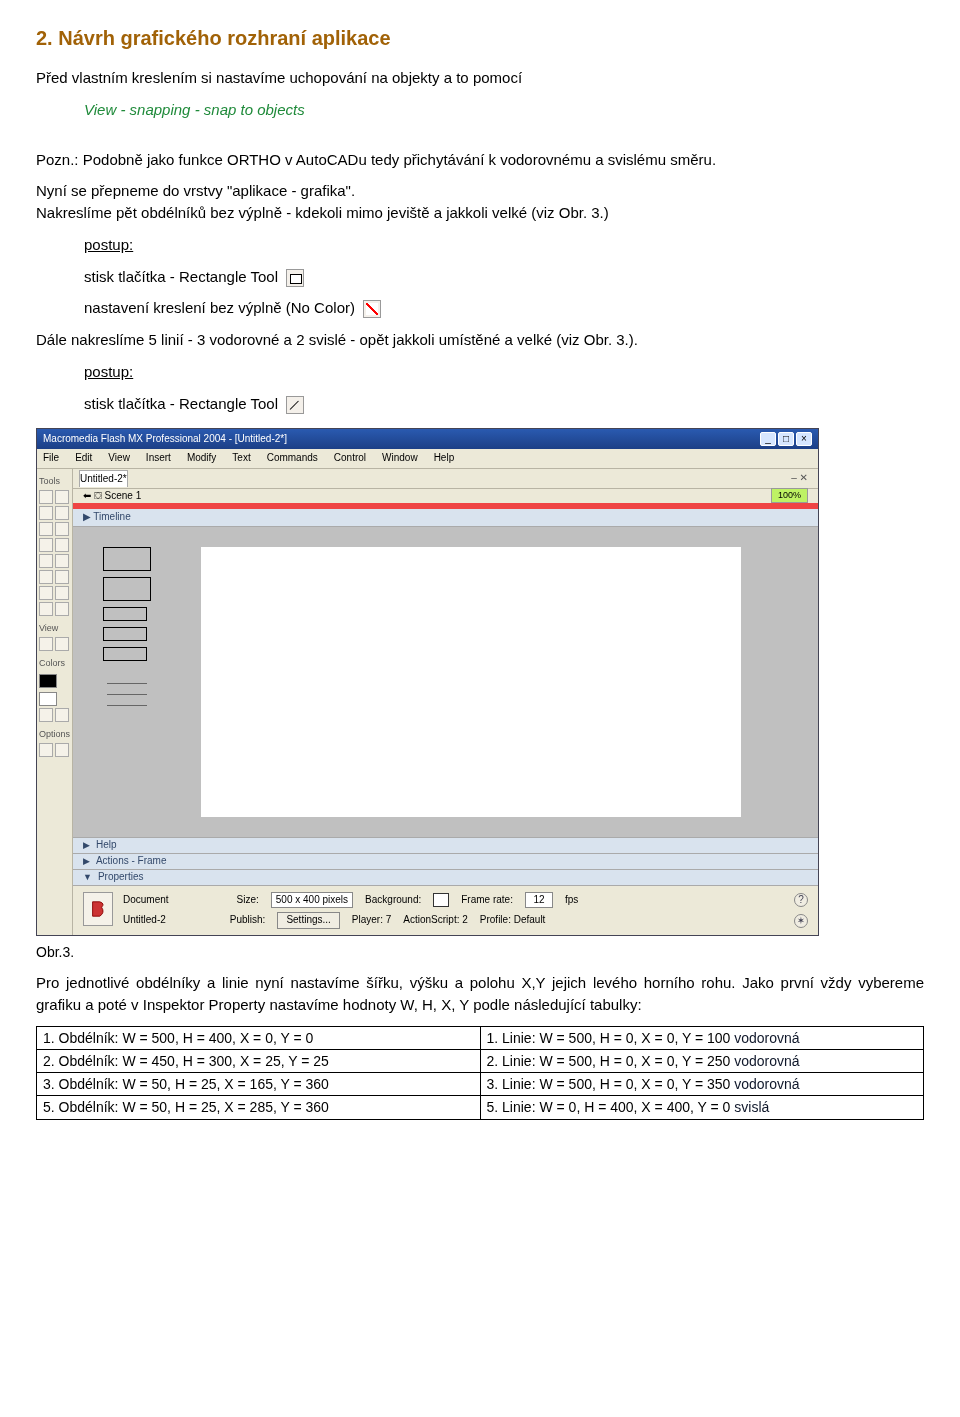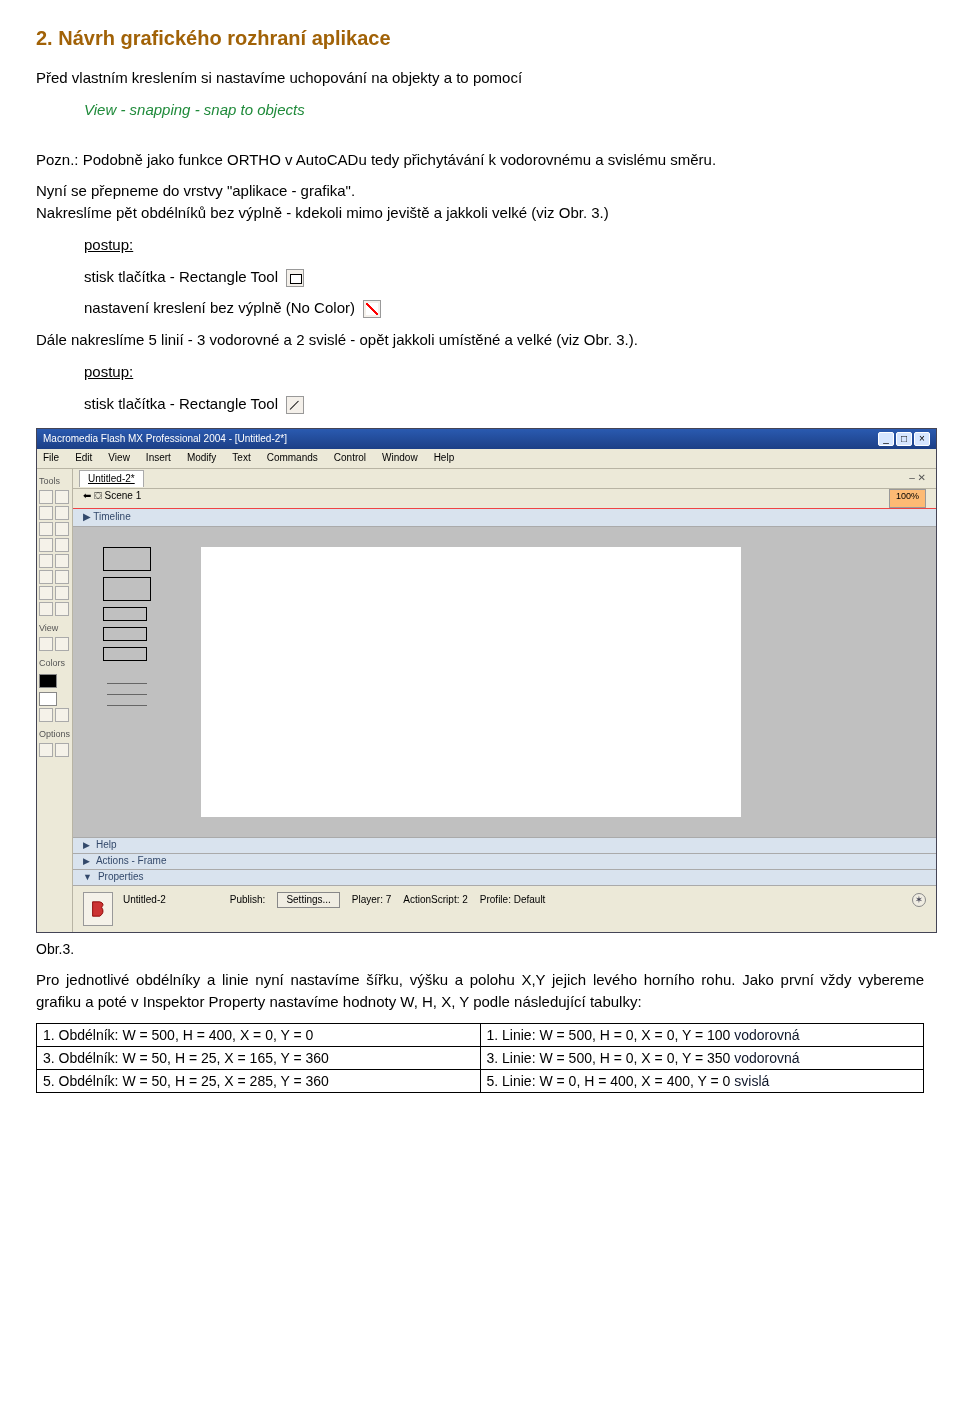--- a/index.html
+++ b/index.html
@@ -39,21 +39,21 @@
     content: ""; position: absolute; left: 2px; top: 2px; right: 2px; bottom: 2px;
     background: linear-gradient(to top right, transparent 45%, red 45%, red 55%, transparent 55%);
   }
   .inline-icon.line::before {
     content: ""; position: absolute; left: 3px; top: 12px; width: 12px; height: 0;
     border-top: 1px solid #000; transform: rotate(-45deg); transform-origin: left;
   }
 
   
   .flash-window {
-    width: 901px; border: 1px solid #445; background: #ece9d8;
+    width: 783px; border: 1px solid #445; background: #ece9d8;
     font-family: Verdana, Tahoma, sans-serif; font-size: 10px;
     margin: 14px 0 6px 0;
   }
   .titlebar {
     height: 20px; background: linear-gradient(#2a5ab0,#1c3f86);
     color: #fff; display: flex; align-items: center; padding: 0 6px;
     font-size: 10px; justify-content: space-between;
   }
   .titlebar .ctrls { display: flex; gap: 2px; }
   .titlebar .ctrls div {
@@ -78,29 +78,29 @@
   }
   .swatch { width: 18px; height: 14px; border: 1px solid #888; margin: 2px 0; }
   .swatch.b { background: #000; }
   .swatch.w { background: #fff; }
   .main-col { flex: 1; display: flex; flex-direction: column; }
   .doc-tab {
     height: 20px; background: #ece9d8; border-bottom: 1px solid #b8b4a4;
     display: flex; align-items: center; justify-content: space-between; padding-right: 10px;
   }
   .doc-tab .tab {
-    background: #fff; border: 1px solid #aaa; border-bottom: none; padding: 1px 8px;
-    margin-left: 6px; font-size: 10px; text-decoration: underline;
+    background: #fff; border: 1px solid #aaa; border-bottom: none; padding: 1px 0;
+    margin-left: 6px; font-size: 10px;
   }
   .doc-tab .tab-right { color: #555; }
   .scene-bar {
-    height: 20px; background: #ece9d8; border-bottom: 1px solid #ef4444;
-    display: flex; justify-content: space-between; padding: 0 10px;
-  }
-  .scene-bar .zoom { border: 1px solid #999; background: #fdba74; padding: 0 6px; font-size: 9px; }
+    height: 20px; background: #ece9d8; border-bottom: 6px solid #ef4444;
+    display: flex; align-items: center; justify-content: space-between; padding: 0 10px;
+  }
+  .scene-bar .zoom { border: 1px solid #999; background: #bef264; padding: 0 6px; font-size: 9px; }
   .timeline-bar {
     height: 18px; background: #d9e3ee; border-bottom: 1px solid #aaa;
     padding: 0 10px; display: flex; align-items: center; color: #33496b;
   }
   .stage-area {
     background: #c0c0c0; height: 310px; padding: 20px 30px;
     display: flex; gap: 18px; align-items: flex-start;
   }
   .left-shapes { width: 80px; display: flex; flex-direction: column; gap: 6px; }
   .rct {
@@ -283,20 +283,32 @@
           <span>Properties</span>
         </div>
       <div class="props-panel">
         <div class="props-icon">
           <svg viewBox="0 0 20 20">
               <path d="M4 2 L4 18 L12 18 Q18 14 14 8 Q18 4 12 2 Z" fill="#c33" stroke="#800"></path>
             </svg>
         </div>
         <div class="props-fields">
           <div class="props-row">
+            <span class="pf-label">Document</span>
+            <span style="width:44px"></span>
+            <span class="pf-label">Size:</span>
+            <span class="pf-box">500 x 400 pixels</span>
+            <span class="pf-label">Background:</span>
+            <span class="sw"></span>
+            <span class="pf-label">Frame rate:</span>
+            <span class="pf-box sm">12</span>
+            <span class="pf-label">fps</span>
+            <span class="circ-btn">?</span>
+          </div>
+          <div class="props-row">
             <span class="pf-label">Untitled-2</span>
             <span style="width:40px"></span>
             <span class="pf-label">Publish:</span>
             <span class="pf-btn">Settings...</span>
             <span class="pf-label">Player: 7</span>
             <span class="pf-label">ActionScript: 2</span>
             <span class="pf-label">Profile: Default</span>
             <span class="circ-btn">✶</span>
           </div>
         </div>
@@ -307,20 +319,24 @@
 
 <div class="caption">Obr.3.</div>
 
 <div class="para justify">Pro jednotlivé obdélníky a linie nyní nastavíme šířku, výšku a polohu X,Y jejich levého horního rohu. Jako první vždy vybereme grafiku a poté v Inspektor Property nastavíme hodnoty W, H, X, Y podle následující tabulky:</div>
 
 <table class="dims">
   <tbody id="dims-body">
       <tr>
         <td>1. Obdélník: W = 500, H = 400, X  = 0, Y = 0</td>
         <td>1. Linie: W = 500, H = 0, X = 0, Y = 100 <span class="red">vodorovná</span></td>
+      </tr>
+      <tr>
+        <td>2. Obdélník: W = 450, H = 300, X  = 25, Y = 25</td>
+        <td>2. Linie: W = 500, H = 0, X = 0, Y = 250 <span class="red">vodorovná</span></td>
       </tr>
       <tr>
         <td>3. Obdélník: W = 50, H = 25, X  = 165, Y = 360</td>
         <td>3. Linie: W = 500, H = 0, X = 0, Y = 350 <span class="red">vodorovná</span></td>
       </tr>
       <tr>
         <td>5. Obdélník: W = 50, H = 25, X  = 285, Y = 360</td>
         <td>5. Linie: W = 0, H = 400, X = 400, Y = 0 <span class="red">svislá</span></td>
       </tr>
     </tbody>

